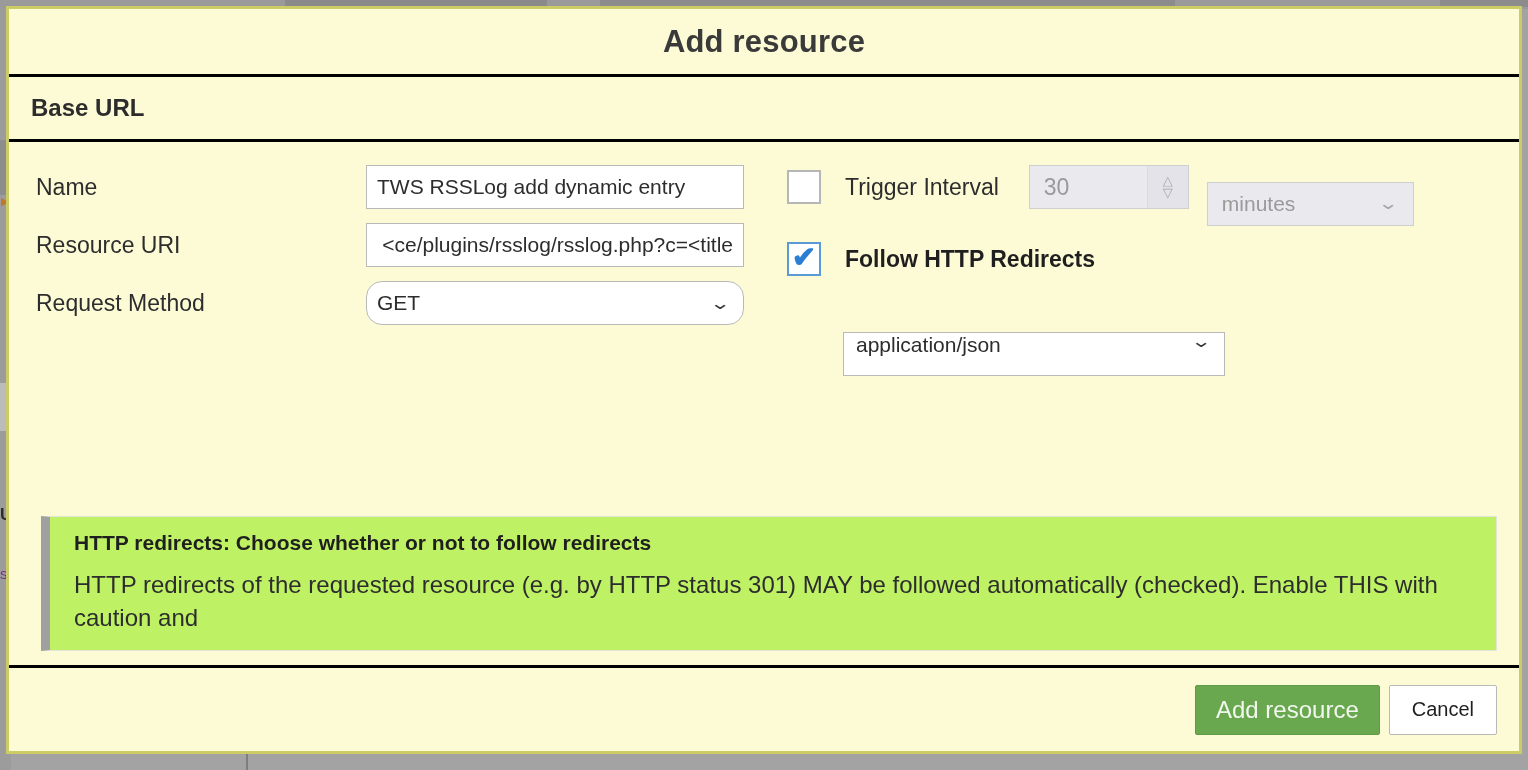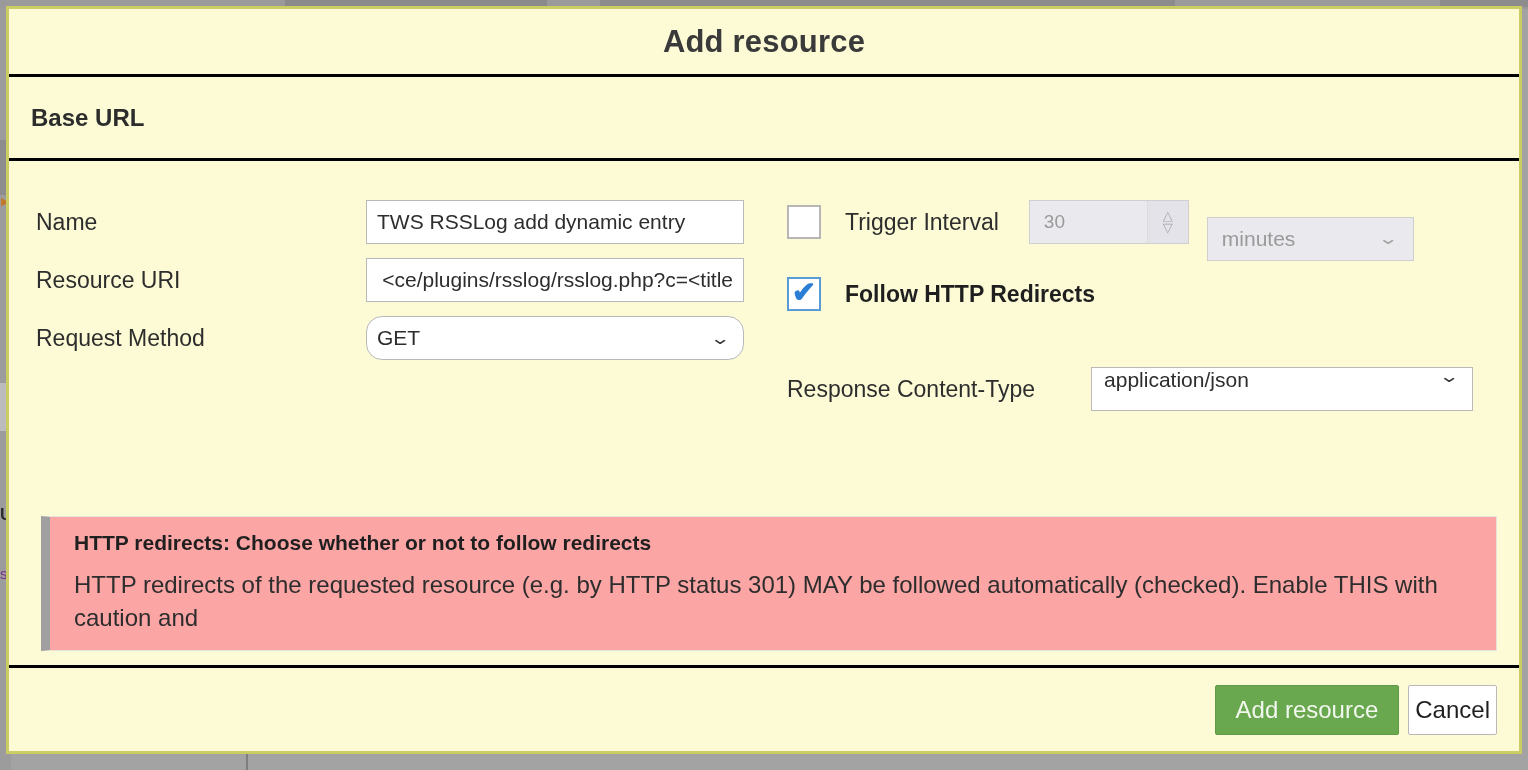--- a/index.html
+++ b/index.html
@@ -59,21 +59,21 @@
   .dlg-title {
     font-size: 31px;
     font-weight: bold;
     color: #3a3a3a;
     letter-spacing: 0.2px;
   }
 
   
   .baseurl-row {
     flex: none;
-    height: 84px;
+    height: 65px;
     display: flex;
     align-items: center;
     border-bottom: 3px solid #000;
     box-sizing: border-box;
     padding-left: 22px;
   }
   .baseurl-label {
     width: 328px;
     font-size: 24px;
     font-weight: bold;
@@ -103,21 +103,21 @@
     display: flex;
     align-items: center;
     padding: 0 11px 0 7px;
     white-space: nowrap;
   }
 
   
   .dlg-body {
     flex: 1 1 auto;
     display: flex;
-    padding-top: 32px;
+    padding-top: 16px;
     min-height: 0;
   }
   .col-left  { width: 760px; flex: none; padding-left: 27px; box-sizing: border-box; }
   .col-right { flex: 1 1 auto; padding-left: 18px; box-sizing: border-box; }
 
   .frow {
     display: flex;
     align-items: center;
     height: 58px;
   }
@@ -180,21 +180,21 @@
 
   .spin {
     width: 160px; height: 44px;
     box-sizing: border-box;
     border: 1px solid #cfcfcf;
     background: #e9e9ee;
     display: flex; align-items: center;
     position: relative;
     margin-left: 30px;
   }
-  .spin-val { font-size: 19px; color: #9a9a9a; padding-left: 14px; }
+  .spin-val { font-size: 23px; color: #9a9a9a; padding-left: 14px; }
   .spin-btns {
     position: absolute; right: 0; top: 0; bottom: 0;
     width: 40px;
     border-left: 1px solid #dcdcdc;
     background: #e3e3e9;
     display: flex; flex-direction: column;
     align-items: center; justify-content: center;
     color: #a5a5a5;
     font-size: 13px; line-height: 12px;
   }
@@ -223,21 +223,21 @@
     background: #ffffff;
     font-size: 21px; color: #2d2d2d;
     display: flex; justify-content: space-between;
     padding: 0 10px 0 12px;
     margin-left: 56px;
   }
 
   
   .infowrap { flex: none; padding: 0 22px 0 32px; margin-bottom: 14px; }
   .infobox {
-    background: #fca5a5;
+    background: #bef264;
     border: 1px solid #e4e4d8;
     border-left: 9px solid #a0a0a0;
     padding: 14px 20px 16px 24px;
     box-sizing: border-box;
   }
   .info-title {
     font-size: 21px; font-weight: bold; color: #1f1f1f;
     margin-bottom: 13px;
   }
   .info-text {
@@ -264,23 +264,23 @@
     font-family: "Liberation Sans", sans-serif;
     padding: 0 20px;
     height: 48px;
     display: flex; align-items: center;
     border-radius: 2px;
   }
   .btn-secondary {
     background: #ffffff;
     color: #1f1f1f;
     border: 1px solid #b9b9b9;
-    font-size: 24px;
+    font-size: 20px;
     font-family: "Liberation Sans", sans-serif;
-    padding: 0 6px;
+    padding: 0 22px;
     height: 48px;
     display: flex; align-items: center;
     border-radius: 2px;
   }
 </style>
 </head>
 <body>
 
 <div id="screen">
 
@@ -352,21 +352,20 @@
         </div>
 
         <div class="rrow" style="margin-top:14px;">
           <div class="checkbox checked">
             <span class="checkmark">✔</span>
           </div>
           <div class="clabel strong">Follow HTTP Redirects</div>
         </div>
 
         <div class="ct-row">
-          <div class="ct-label">Response Content-Type</div>
           <div class="ct-select">
             <span>application/json</span>
             <span class="chev">⌄</span>
           </div>
         </div>
 
       </div>
     </div>
 
     <div class="infowrap">

